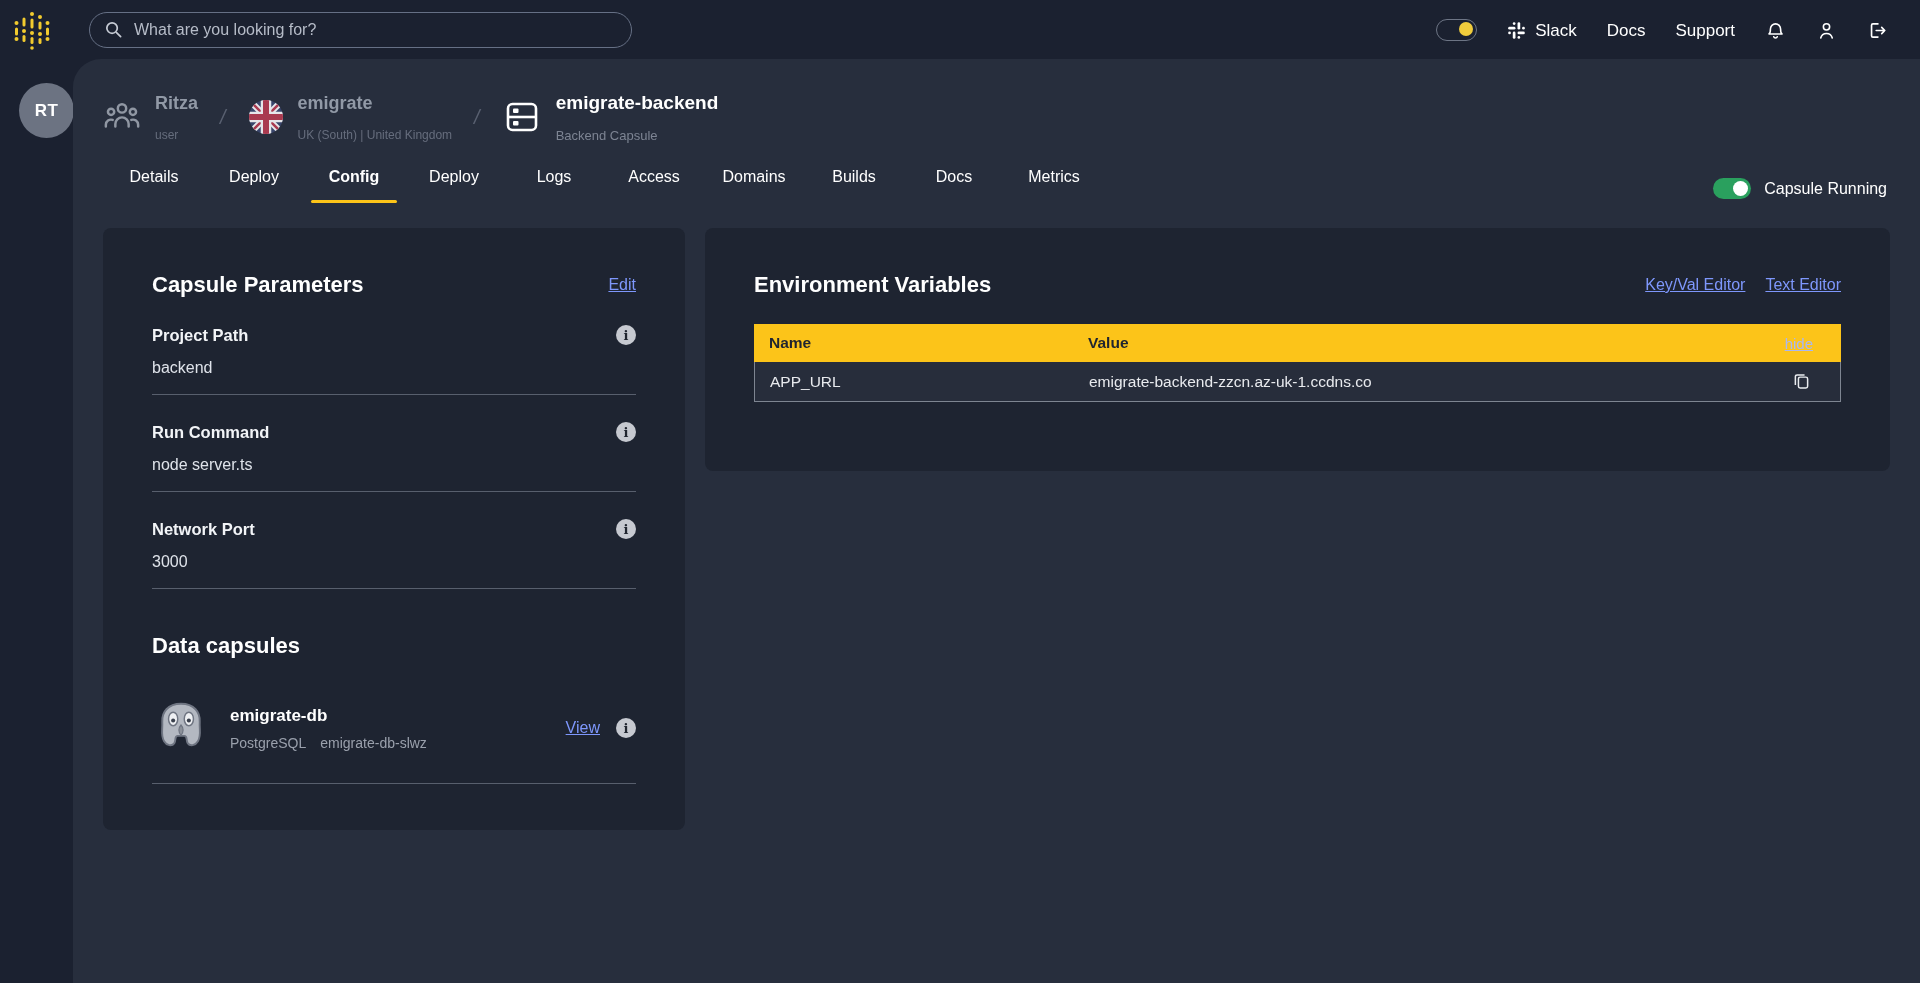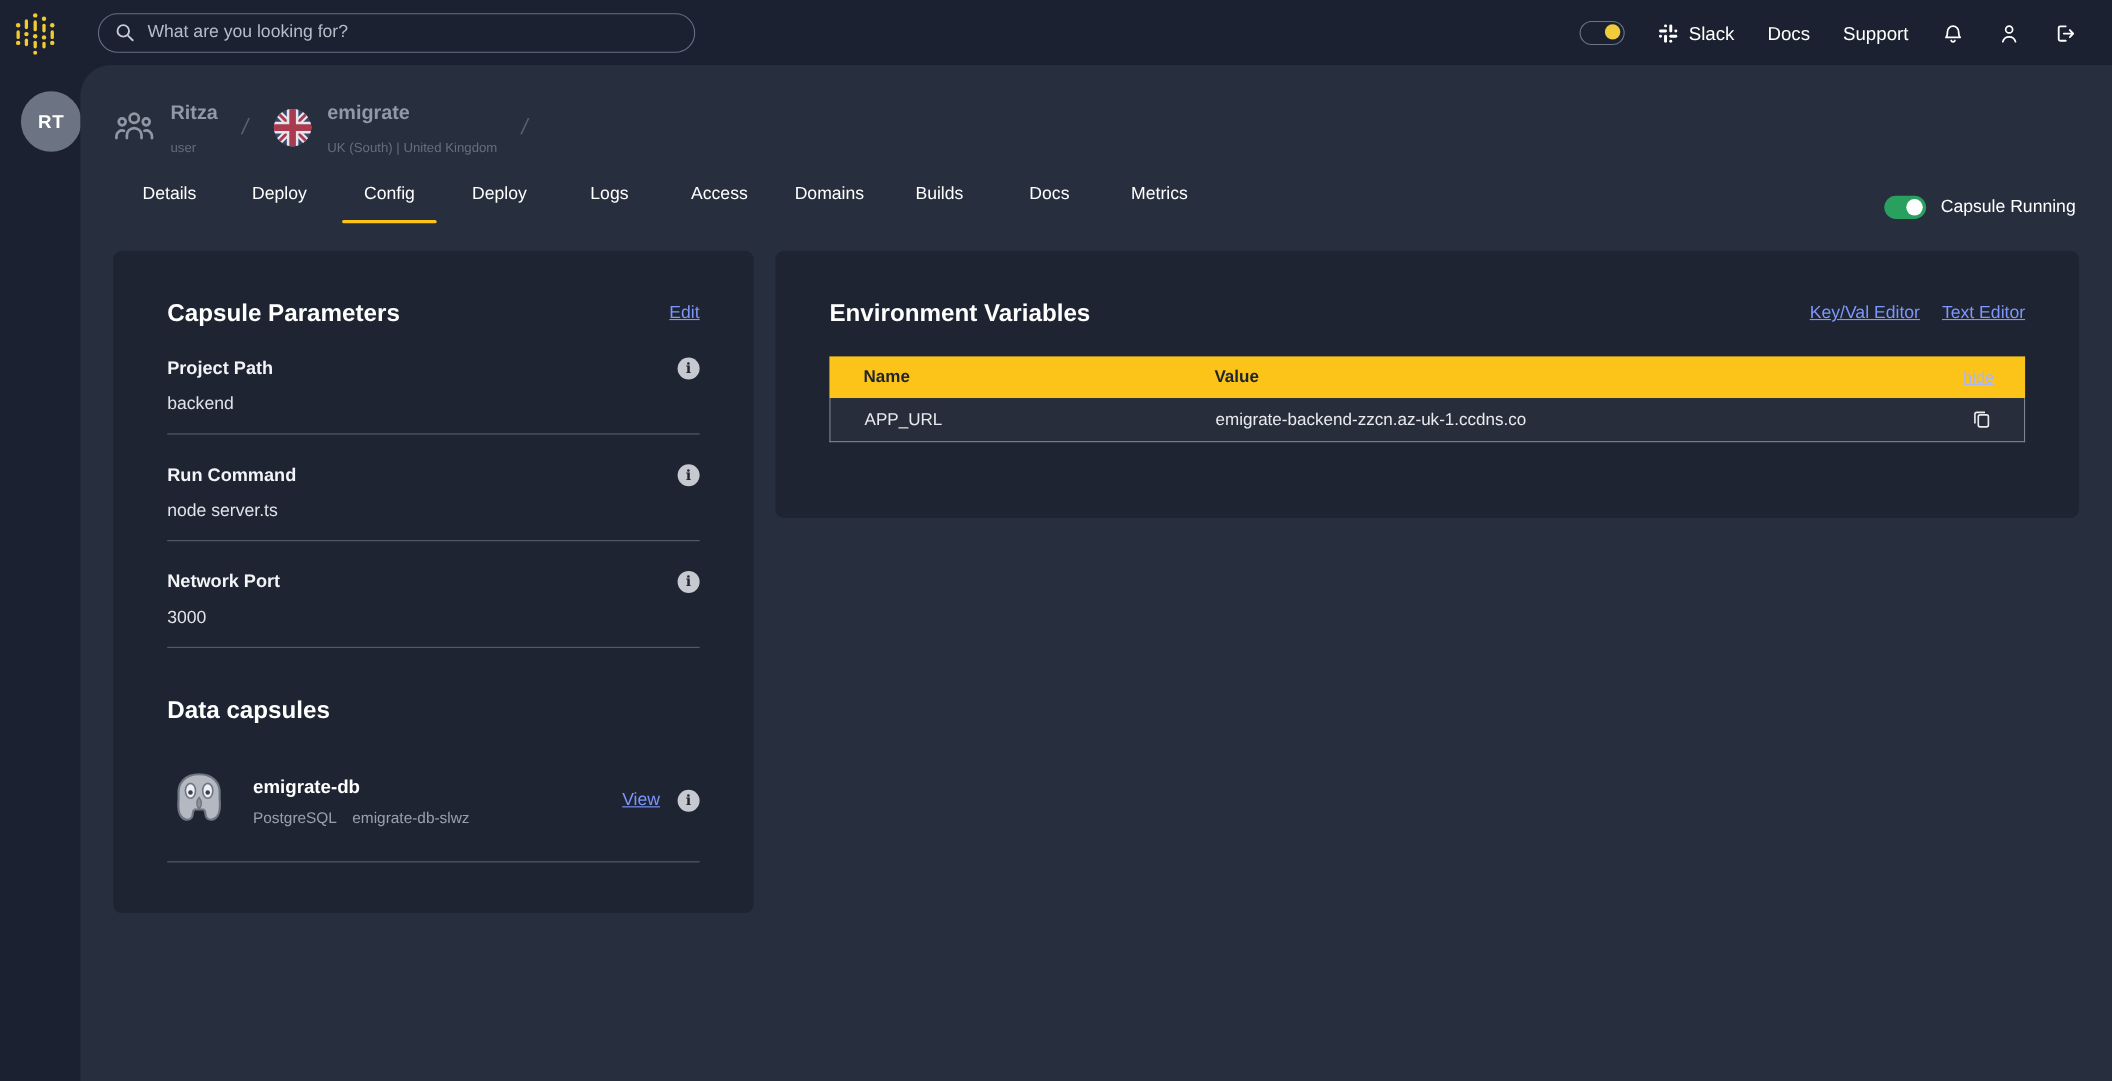--- a/index.html
+++ b/index.html
@@ -28,21 +28,21 @@
   .breadcrumb{position:absolute;top:33px;left:30px;display:flex;align-items:center;gap:22px}
   .crumb{display:flex;align-items:center;gap:14px;cursor:pointer}
   .crumb-title{font-size:18px;font-weight:700;color:#9199a6;line-height:1.15}
   .crumb-sub{font-size:12px;color:#666d7d;margin-top:14px;white-space:nowrap}
   .crumb.current .crumb-title{color:#fff;font-size:19px}
   .crumb.current .crumb-sub{color:#7d8493;font-size:13px}
   .crumb-sep{color:#596070;font-size:20px;font-style:italic}
   
   .tabs{position:absolute;top:101px;left:31px;display:flex}
   .tab{width:100px;text-align:center;font-size:16px;color:#fff;padding:8px 0 17px;position:relative;cursor:pointer}
-  .tab.active{font-weight:400}
+  .tab.active{font-weight:700}
   .tab.active::after{content:"";position:absolute;left:7px;right:7px;bottom:0;height:3px;border-radius:2px;background:#fcc419}
   .capsule-status{position:absolute;top:119px;right:33px;display:flex;align-items:center;gap:13px}
   .toggle-green{width:38px;height:21px;border-radius:11px;background:#2aa05e;position:relative;cursor:pointer}
   .toggle-green .knob{position:absolute;right:3px;top:3px;width:15px;height:15px;background:#fff;border-radius:50%}
   .capsule-status-label{font-size:16px;color:#fff}
   
   .panel{position:absolute;background:#1e2431;border-radius:8px;box-sizing:border-box}
   .panel-left{left:30px;top:169px;width:582px;height:602px;padding:0 49px}
   .panel-right{left:632px;top:169px;width:1185px;height:243px;padding:0 49px}
   .panel-head{display:flex;align-items:center;justify-content:space-between;margin-top:44px}
@@ -61,21 +61,21 @@
   .section-title{margin-top:44px;font-size:22px;font-weight:700;color:#fff}
   .db-row{margin-top:40px;display:flex;align-items:center;gap:20px}
   .db-icon{width:58px;height:58px;flex:0 0 auto}
   .db-name{font-size:17px;font-weight:700;color:#fff}
   .db-sub{margin-top:9px;font-size:14px;color:#9aa0ac;display:flex;gap:14px}
   .db-actions{margin-left:auto;display:flex;align-items:center;gap:16px}
   
   .env-table{margin-top:26px}
   .env-header{display:flex;align-items:center;height:38px;background:#fcc419;color:#1f2430;font-weight:700;font-size:15.5px}
   .env-row{display:flex;align-items:center;height:40px;background:#272d3b;border:1px solid #7e8591;border-top:none;color:#e8eaee;font-size:15.5px;box-sizing:border-box}
-  .col-name{flex:0 0 319px;padding-left:31px}
+  .col-name{flex:0 0 319px;padding-left:15px}
   .col-value{flex:1}
   .col-end{padding-right:28px;display:flex;align-items:center}
   .hide-link{color:#a9b7f3;text-decoration:underline;font-size:15px;font-weight:400;cursor:pointer}
   .copy-btn{cursor:pointer;display:flex;align-items:center}
 </style>
 </head>
 <body>
 
 <div class="navbar">
   <div class="logo">
@@ -200,20 +200,34 @@
             <path d="M18 0v36M0 18h36" stroke="#a93a50" stroke-width="6"></path>
           </g>
         </svg>
       </span>
       <span>
         <div class="crumb-title">emigrate</div>
         <div class="crumb-sub">UK (South) | United Kingdom</div>
       </span>
     </div>
     <span class="crumb-sep">/</span>
+    <div class="crumb current">
+      <span style="display:flex">
+        <svg width="40" height="40" viewBox="0 0 40 40" fill="none" stroke="#fff" stroke-width="2.6">
+          <rect x="6" y="7" width="28" height="26" rx="4.5"></rect>
+          <line x1="6" y1="20" x2="34" y2="20"></line>
+          <rect x="11" y="11.5" width="5.5" height="4.5" rx="1" fill="#fff" stroke="none"></rect>
+          <rect x="11" y="24" width="5.5" height="4.5" rx="1" fill="#fff" stroke="none"></rect>
+        </svg>
+      </span>
+      <span>
+        <div class="crumb-title">emigrate-backend</div>
+        <div class="crumb-sub">Backend Capsule</div>
+      </span>
+    </div>
   </div>
 
   <div class="tabs">
     <div class="tab">Details</div>
     <div class="tab">Deploy</div>
     <div class="tab active">Config</div>
     <div class="tab">Deploy</div>
     <div class="tab">Logs</div>
     <div class="tab">Access</div>
     <div class="tab">Domains</div>

